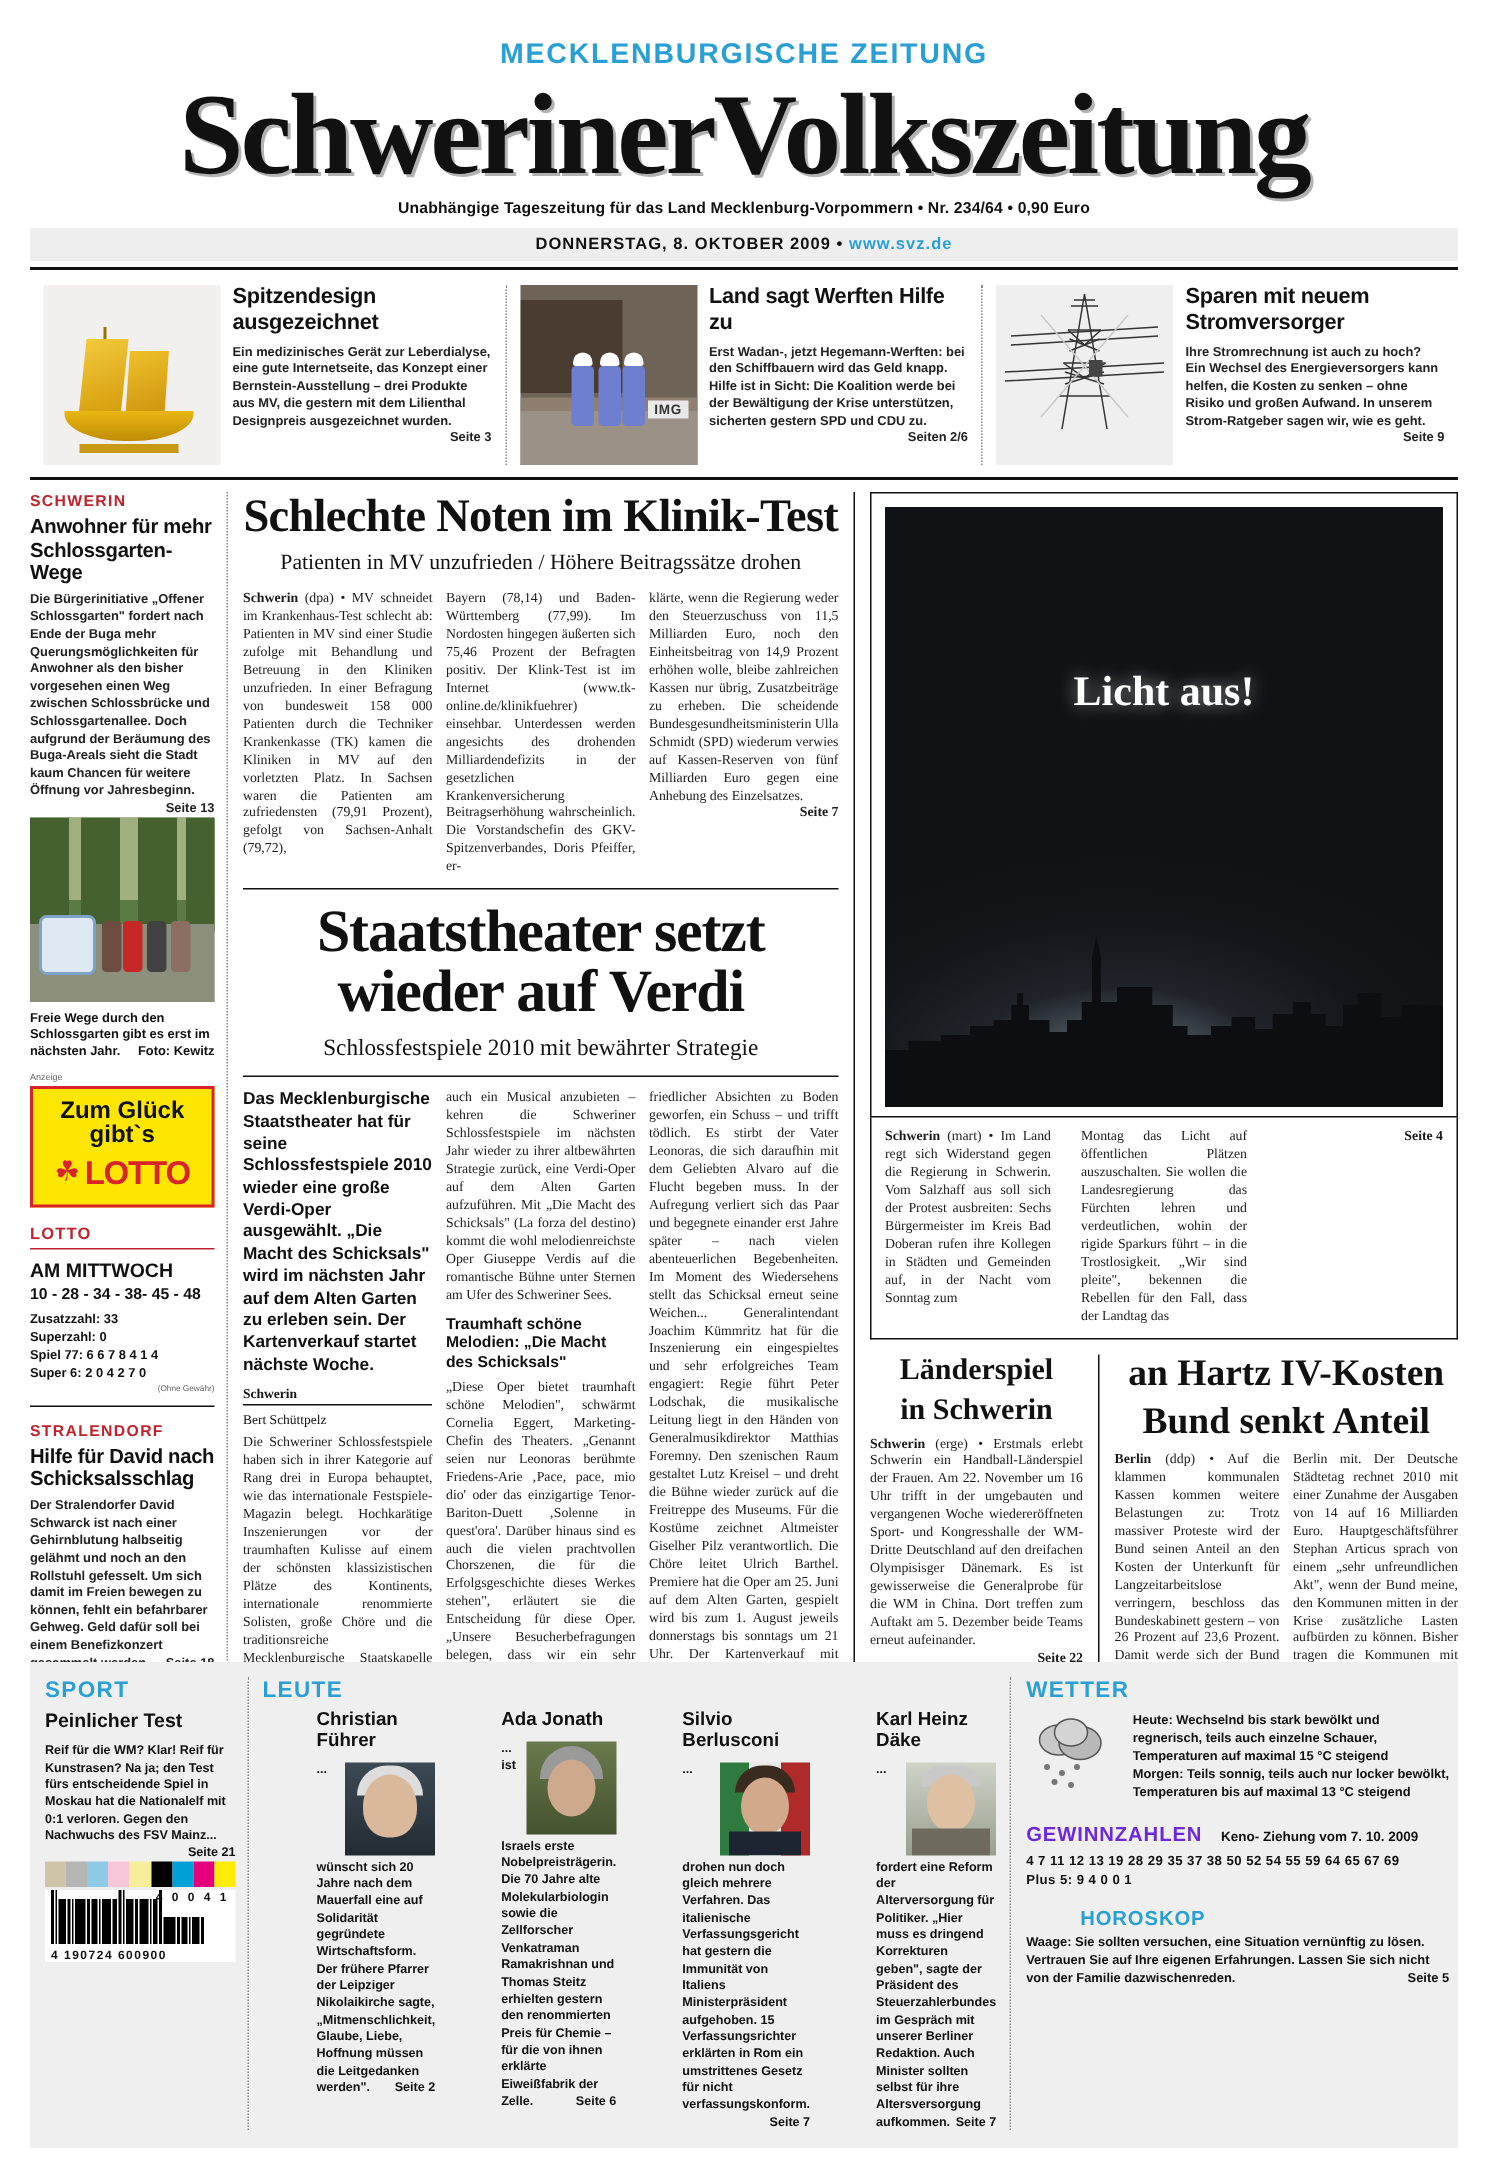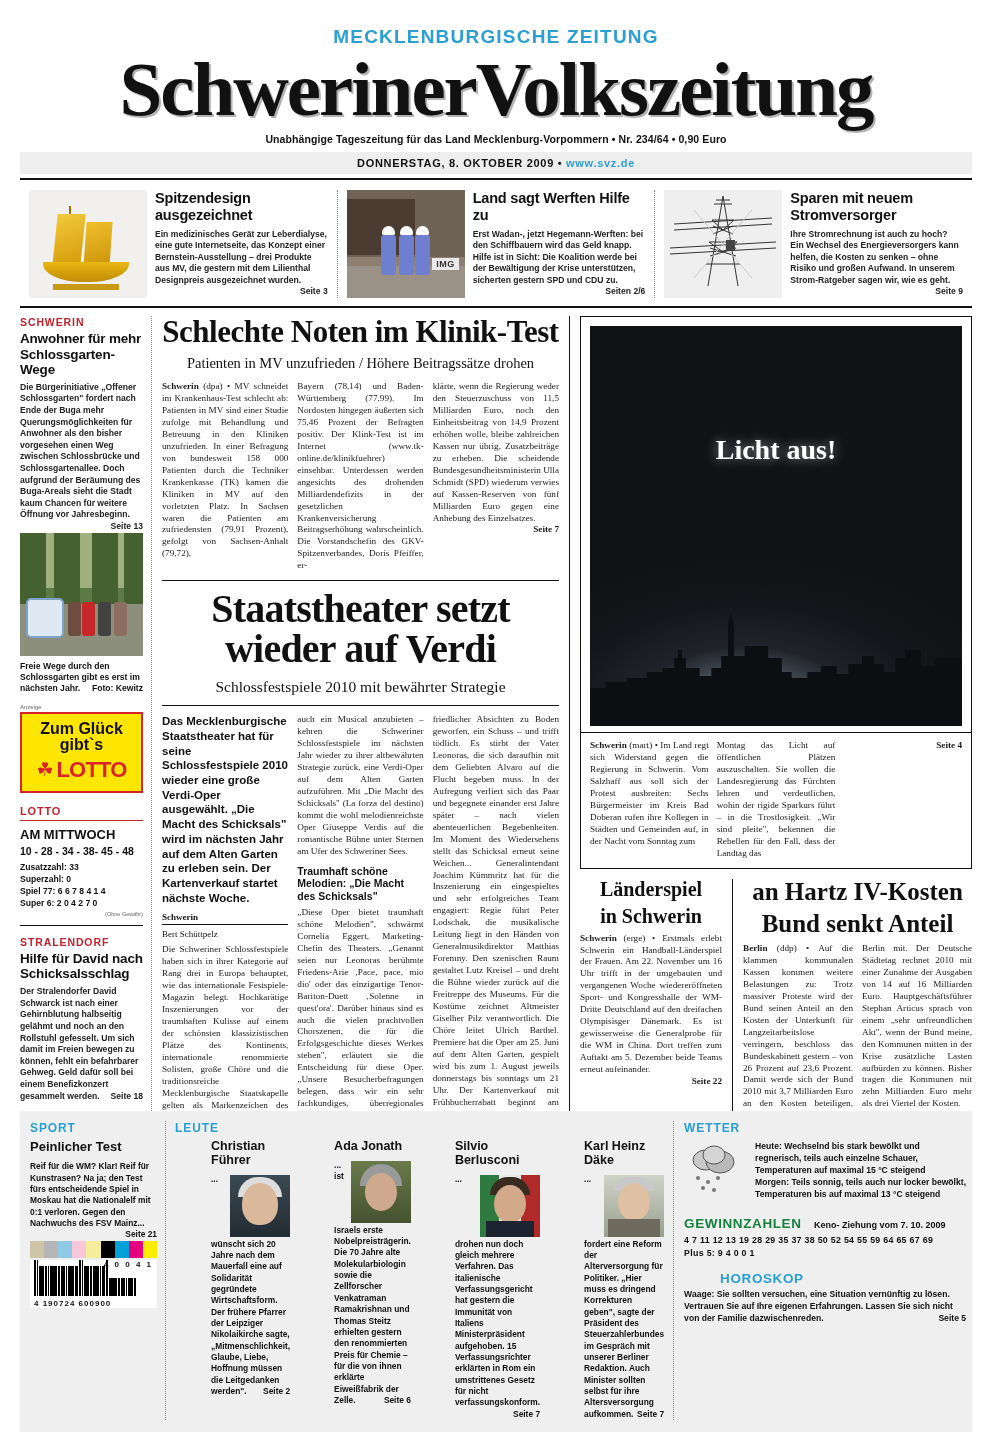--- a/index.html
+++ b/index.html
@@ -56,21 +56,21 @@
 
   
   .teasers {
     display:flex;
     gap:0;
     padding:10px 0 8px;
     border-bottom:2.5px solid #111;
   }
   .teaser { display:flex; gap:8px; padding:0 9px; flex:1; }
   .teaser + .teaser { border-left:1px dotted #888; }
-  .teaser-img { flex:0 0 118px; height:108px; overflow:hidden; position:relative; }
+  .teaser-img { flex:0 0 118px; height:120px; overflow:hidden; position:relative; }
   .teaser-txt { flex:1; }
   .teaser-txt h3 {
     margin:0 0 6px;
     font-size:14.5px;
     line-height:1.12;
     font-weight:bold;
     letter-spacing:-0.2px;
   }
   .teaser-txt p {
     margin:0;
@@ -201,41 +201,41 @@
   .night .lichttxt {
     position:absolute; left:0; right:0; top:27%; text-align:center;
     font-family:"Liberation Serif", serif; font-size:28px; font-weight:bold; color:#fff;
     text-shadow:0 0 12px rgba(255,255,255,0.55);
   }
   .night svg { position:absolute; left:0; bottom:0; width:100%; display:block; }
   .photo-cap {
     font-family:"Liberation Serif", serif; text-align:center; font-weight:bold;
     font-size:11.5px; line-height:1.25; margin-top:7px;
   }
-  .box-3col { border:1px solid #111; border-top:none; padding:7px 9px 8px; display:flex; gap:8px; }
+  .box-3col { border:1px solid #111; border-top:none; padding:7px 9px 8px; display:flex; gap:20px; }
   .box-3col > div { flex:1; }
 
   .twocol-heads { display:flex; gap:10px; margin-top:10px; }
   .twocol-heads .h-a { flex:0 0 142px; }
   .twocol-heads .h-b { flex:1; border-left:1px solid #111; padding-left:10px; }
   .art-h3 {
     font-family:"Liberation Serif", serif; font-size:20px; font-weight:bold;
     text-align:center; line-height:1.04; margin:0 0 6px;
   }
   .art-h3.big { font-size:25px; }
 
   
   .bottom {
     position:absolute; left:20px; right:20px; bottom:14px;
     background:#efefef; padding:10px 10px 12px; display:flex;
   }
   .b-sport { flex:0 0 136px; padding-right:8px; border-right:1px dotted #888; }
   .b-leute { flex:1 1 auto; padding:0 9px; border-right:1px dotted #888; }
   .b-wetter{ flex:0 0 292px; padding-left:10px; }
-  .blue-label { color:#2a9fd4; font-weight:bold; font-size:12px; letter-spacing:0.9px; }
+  .blue-label { color:#2a9fd4; font-weight:bold; font-size:15px; letter-spacing:0.9px; }
   .b-h { font-size:13px; font-weight:bold; margin:5px 0 7px; line-height:1.1; }
   .b-p { font-size:8.4px; font-weight:bold; line-height:1.35; margin:0; }
   .b-p .pg { float:right; }
 
   .cmyk { display:flex; margin-top:12px; height:17px; }
   .cmyk i { flex:1; display:block; }
   .barcode { margin-top:2px; height:48px; position:relative; background:#fff; }
   .barcode .bars { display:flex; height:36px; align-items:flex-end; gap:1px; padding-left:4px; }
   .barcode .bars i { display:block; background:#000; }
   .barcode .num { font-size:8px; font-weight:bold; letter-spacing:1px; position:absolute; left:4px; bottom:0; }
@@ -260,21 +260,21 @@
   .p3 .hair { position:absolute; left:10px; top:2px; width:40px; height:18px; background:#3a2b21; border-radius:20px 20px 0 0; }
   .p3 .suit { position:absolute; left:6px; bottom:0; width:48px; height:16px; background:#1b2430; }
   .p4 { background:linear-gradient(#cfd3c8,#9aa08f); }
   .p4 .face { position:absolute; left:14px; top:8px; width:32px; height:38px; background:#e0c0a3; border-radius:50%; }
   .p4 .hair { position:absolute; left:10px; top:2px; width:40px; height:14px; background:#c9c9c9; border-radius:20px 20px 0 0; }
   .p4 .suit { position:absolute; left:4px; bottom:0; width:52px; height:18px; background:#6e6a5e; }
 
   .weather-row { display:flex; gap:9px; align-items:flex-start; margin-top:5px; }
   .wicon { flex:0 0 62px; height:58px; position:relative; }
   .w-txt { flex:1; font-size:8.6px; font-weight:bold; line-height:1.4; }
-  .gz-head { color:#15803d; font-weight:bold; font-size:13.5px; letter-spacing:0.6px; }
+  .gz-head { color:#6d28d9; font-weight:bold; font-size:13.5px; letter-spacing:0.6px; }
   .gz-sub { font-size:9px; font-weight:bold; margin-left:8px; }
   .gz-nums { font-size:8.8px; font-weight:bold; margin-top:3px; letter-spacing:0.3px; }
   .hor-head { color:#2a9fd4; font-weight:bold; font-size:13.5px; letter-spacing:0.6px; margin-top:13px;padding-left:36px; }
   .hor-txt { font-size:8.6px; font-weight:bold; line-height:1.38; margin-top:3px; }
   .hor-txt .pg { float:right; }
 </style>
 </head>
 <body>
 
 <div class="page">

